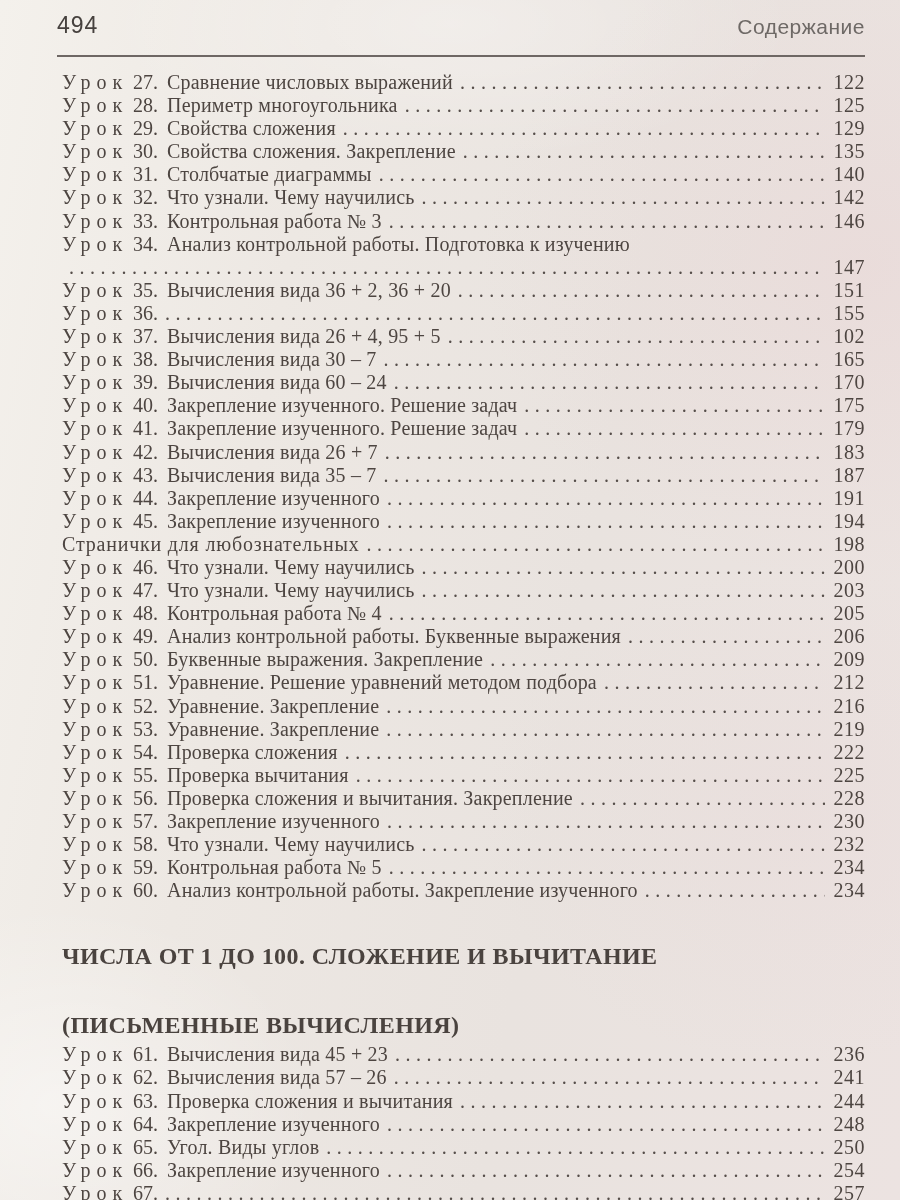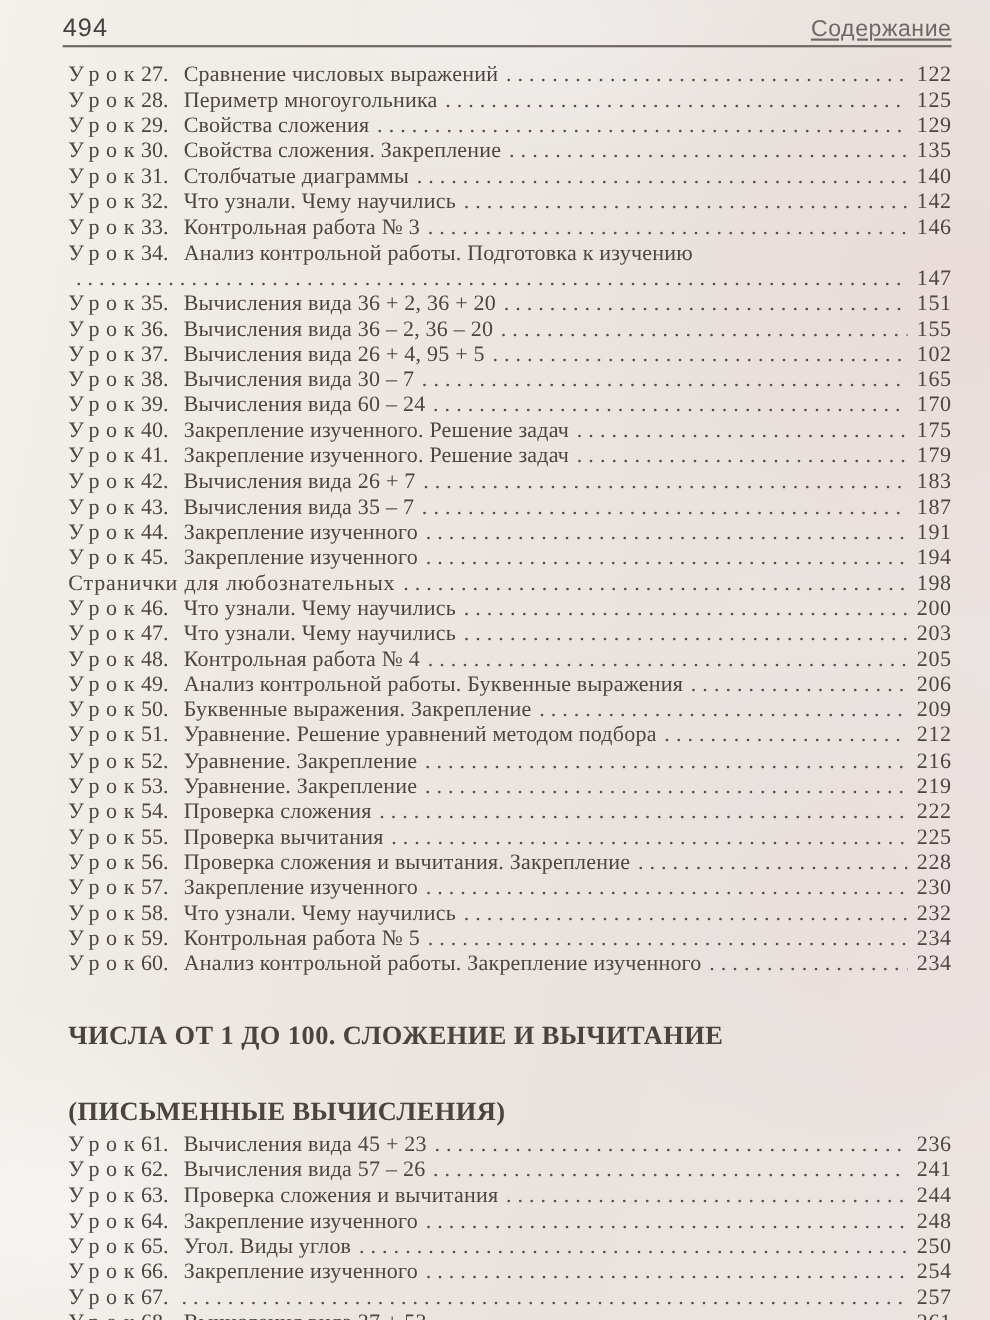--- a/index.html
+++ b/index.html
@@ -25,30 +25,30 @@
       radial-gradient(620px 520px at 96% 22%, rgba(226,178,184,0.14), transparent 62%),
       radial-gradient(520px 420px at 88% 68%, rgba(221,189,194,0.10), transparent 60%),
       radial-gradient(420px 320px at 6% 92%, rgba(255,255,255,0.45), transparent 62%),
       radial-gradient(500px 200px at 50% 2%, rgba(255,255,255,0.30), transparent 70%);
   }
   .sheet{position:absolute;left:62px;right:35px;top:12px;}
   .hdr{
     display:flex;justify-content:space-between;align-items:flex-end;
     font-family:"Liberation Sans", sans-serif;
     border-bottom:2px solid var(--rule);
-    padding-bottom:2px;margin-left:-5px;
+    padding-bottom:16px;margin-left:-5px;
   }
   .hdr .pgnum{font-size:23px;font-weight:500;color:#46413e;letter-spacing:1px;}
-  .hdr .hsec{font-size:21px;color:var(--header-text);letter-spacing:0.5px;text-decoration:underline;}
+  .hdr .hsec{font-size:21px;color:var(--header-text);letter-spacing:0.5px;}
   .toc{margin-top:14px;}
   .row{
     display:flex;align-items:baseline;
     height:23.1px;line-height:23.1px;font-size:20px;white-space:nowrap;
   }
-  .prefix{flex:none;width:96px;display:flex;align-items:baseline;}
+  .prefix{flex:none;width:96px;display:flex;justify-content:space-between;align-items:baseline;}
   .lbl{letter-spacing:0.30em;}
   .num{letter-spacing:0;}
   .title{flex:none;margin-left:9px;letter-spacing:0.01em;}
   .title.plain{margin-left:0;letter-spacing:0.04em;}
   .row.cont .title{margin-left:42px;}
   .dots{
     flex:1 1 auto;overflow:hidden;white-space:nowrap;
     letter-spacing:5.5px;margin:0 2px 0 7px;color:#564e4a;
   }
   .pg{flex:none;min-width:38px;text-align:right;letter-spacing:0.5px;}
@@ -150,21 +150,20 @@
         </span>
         <span class="title">Вычисления вида 36 + 2, 36 + 20</span>
         <span class="dots">....................................................................................................................................................................................</span>
         <span class="pg">151</span>
       </div>
       <div class="row">
         <span class="prefix">
           <span class="lbl">Урок</span>
           <span class="num">36.</span>
         </span>
-        <span class="title">Вычисления вида 36 – 2, 36 – 20</span>
         <span class="dots">....................................................................................................................................................................................</span>
         <span class="pg">155</span>
       </div>
       <div class="row">
         <span class="prefix">
           <span class="lbl">Урок</span>
           <span class="num">37.</span>
         </span>
         <span class="title">Вычисления вида 26 + 4, 95 + 5</span>
         <span class="dots">....................................................................................................................................................................................</span>

